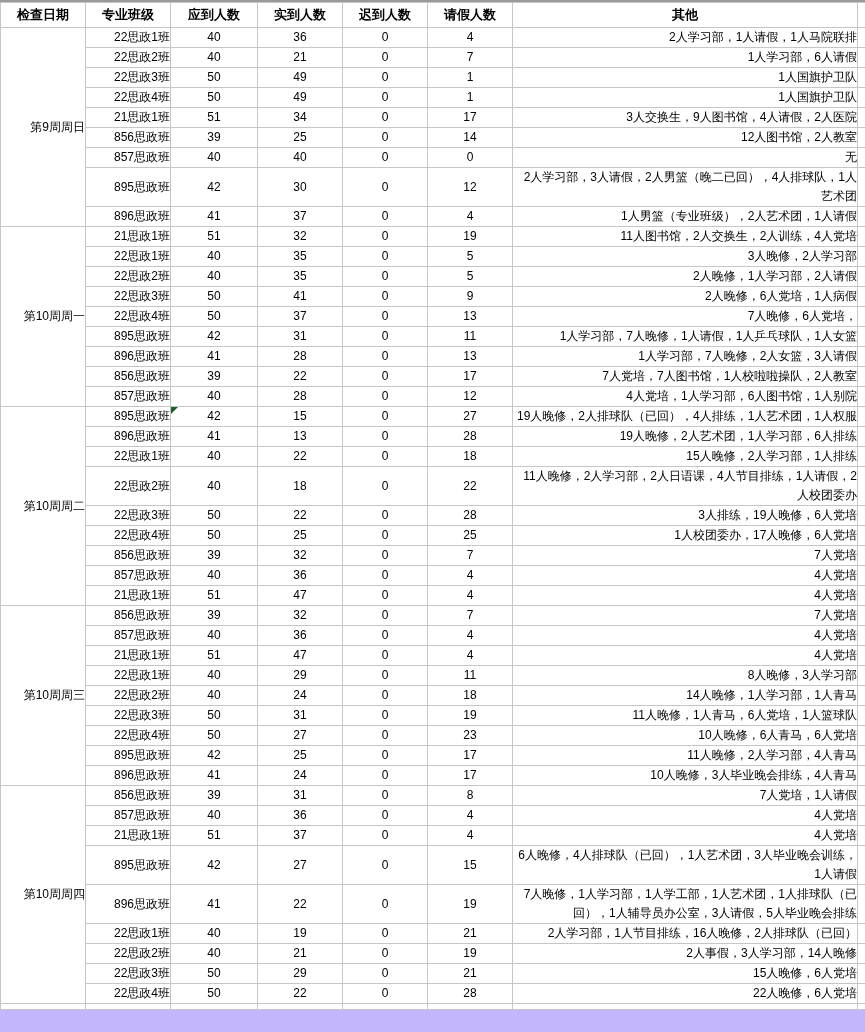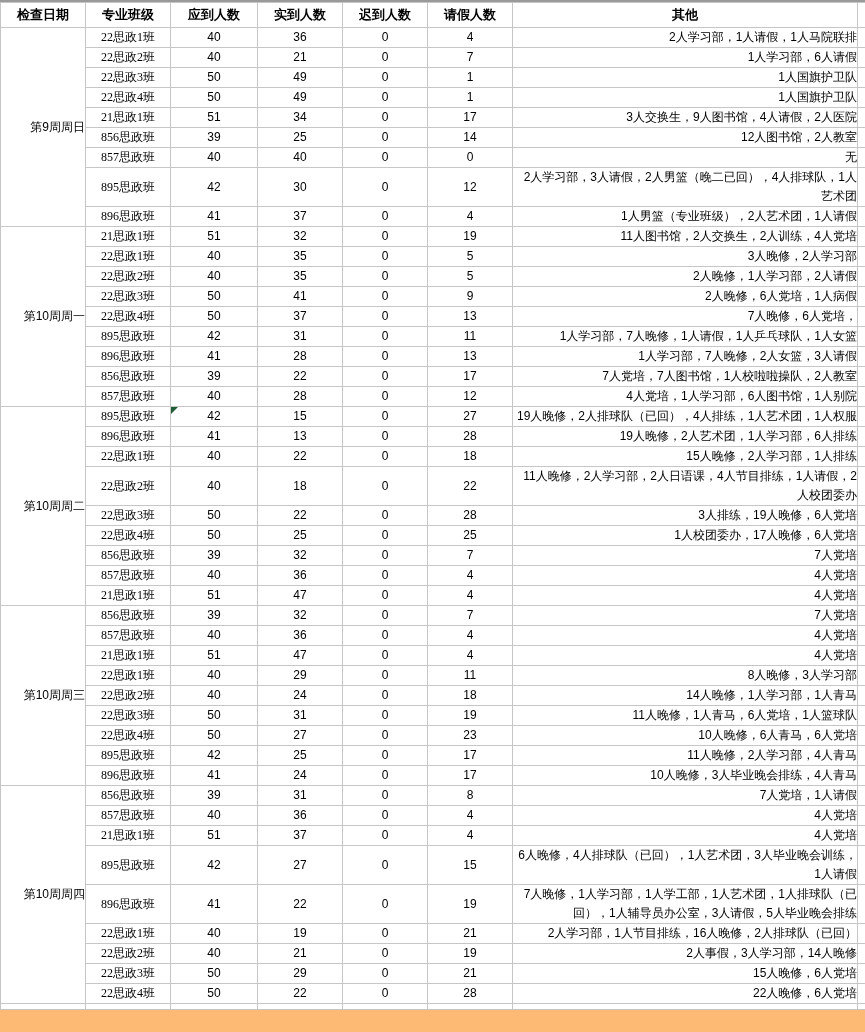--- a/index.html
+++ b/index.html
@@ -1,17 +1,17 @@
 <!DOCTYPE html>
 <html><head>
 <meta charset="utf-8">
 <style>
   html,body { margin:0; padding:0; background:#ffffff; }
   .sheet {
-    width:865px; height:1032px; overflow:hidden; background:#fdba74;
+    width:865px; height:1032px; overflow:hidden; background:#c4b5fd;
     border-top:2px solid #999999; box-sizing:border-box;
     font-family:"Liberation Sans","DejaVu Sans",sans-serif;
     color:#000000;
   }
   table.grid {
     border-collapse:collapse; table-layout:fixed; width:865px;
     font-size:12px; color:#000000;
   }
   table.grid th, table.grid td {
     border:1px solid #c6c6c6;
@@ -19,21 +19,21 @@
     overflow:hidden;
     vertical-align:middle;
     background:#ffffff;
   }
   table.grid th {
     height:24px; font-size:13px; font-weight:bold; text-align:center;
     white-space:nowrap;
   }
   table.grid td { height:19px; line-height:19px; }
   td.cell-date   { text-align:right; white-space:nowrap; }
-  td.cell-class  { text-align:center; white-space:nowrap;font-family:Liberation Serif, serif; }
+  td.cell-class  { text-align:right; white-space:nowrap; }
   td.cell-expected, td.cell-actual, td.cell-late, td.cell-leave { text-align:center; white-space:nowrap; }
   td.cell-other  { text-align:right; padding:0 4px; line-height:19px; word-break:break-all; }
   td.spacer-cell { background:#ffffff; }
   td.has-marker  { position:relative; }
   .comment-marker {
     position:absolute; top:0; left:0; width:0; height:0;
     border-top:7px solid #205c34; border-right:7px solid transparent;
   }
   tr.partial-row td { height:5px; line-height:5px; }
 </style>

